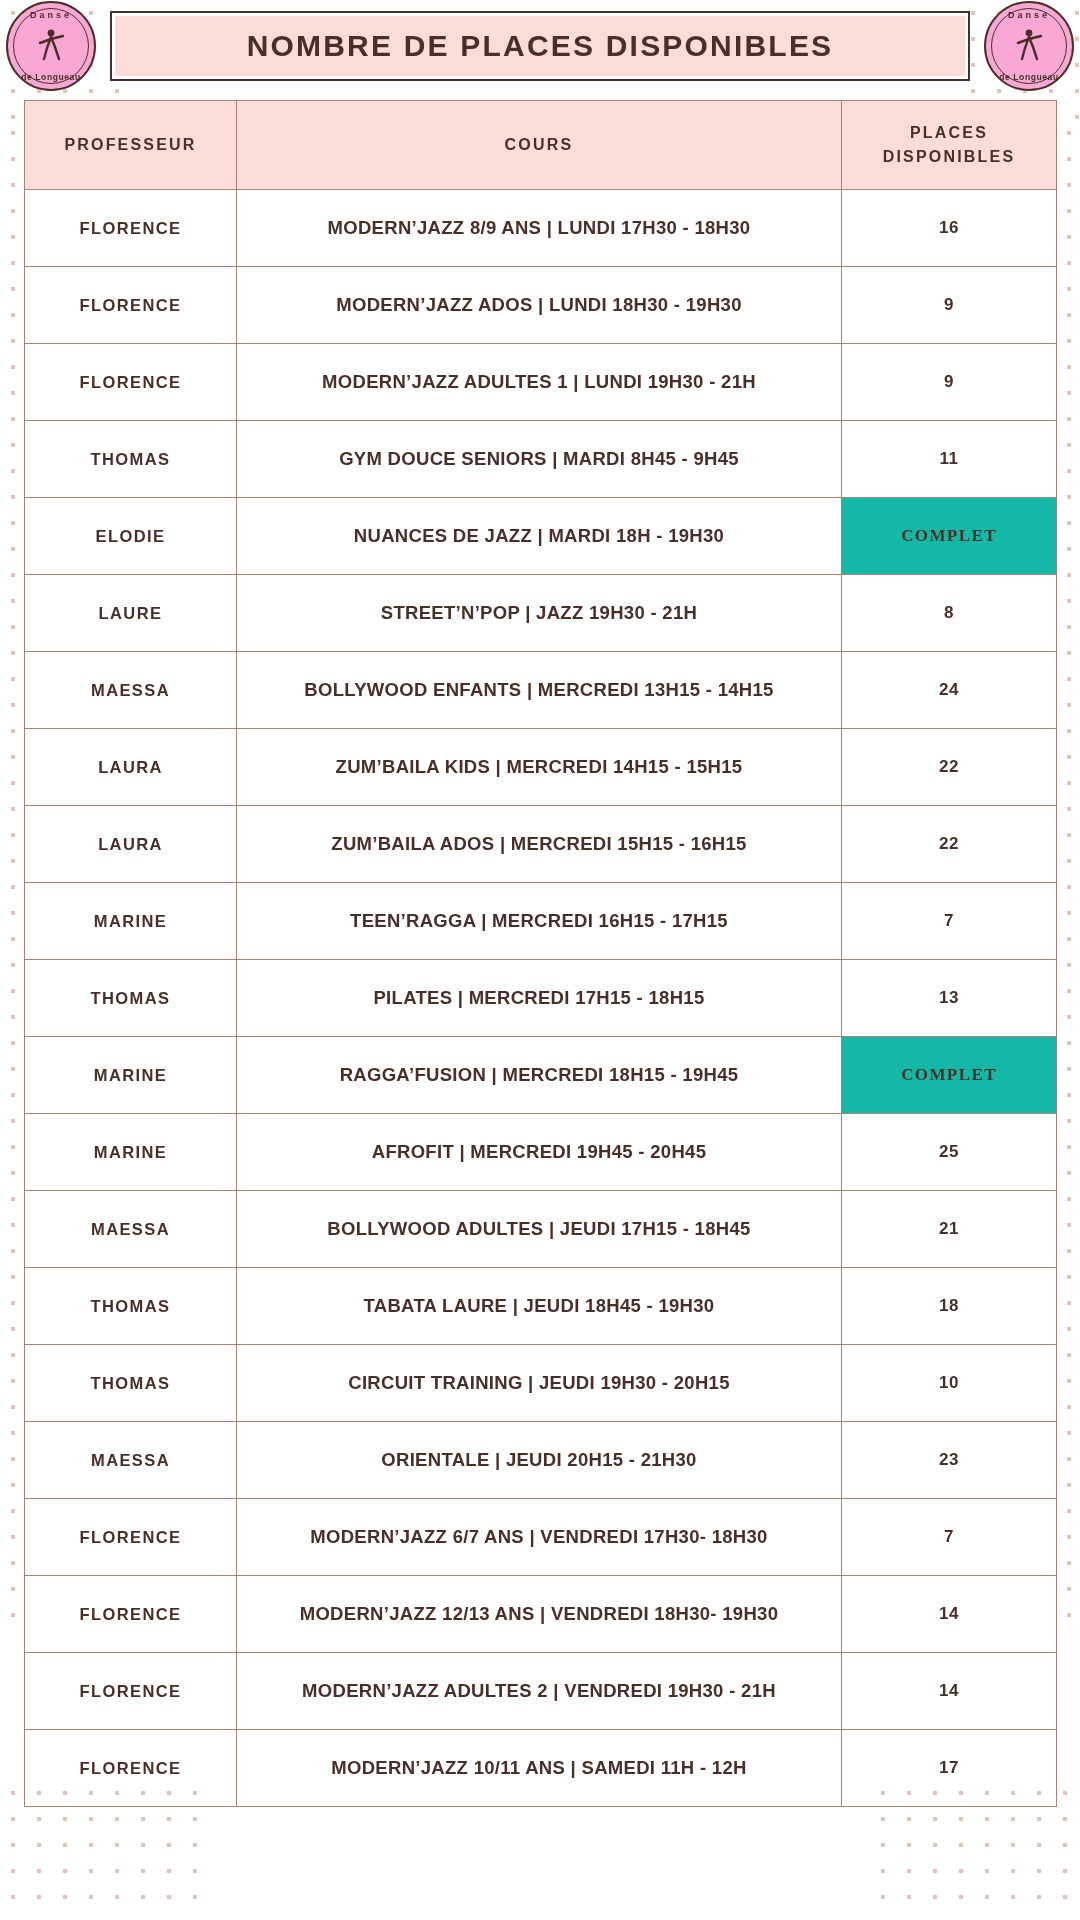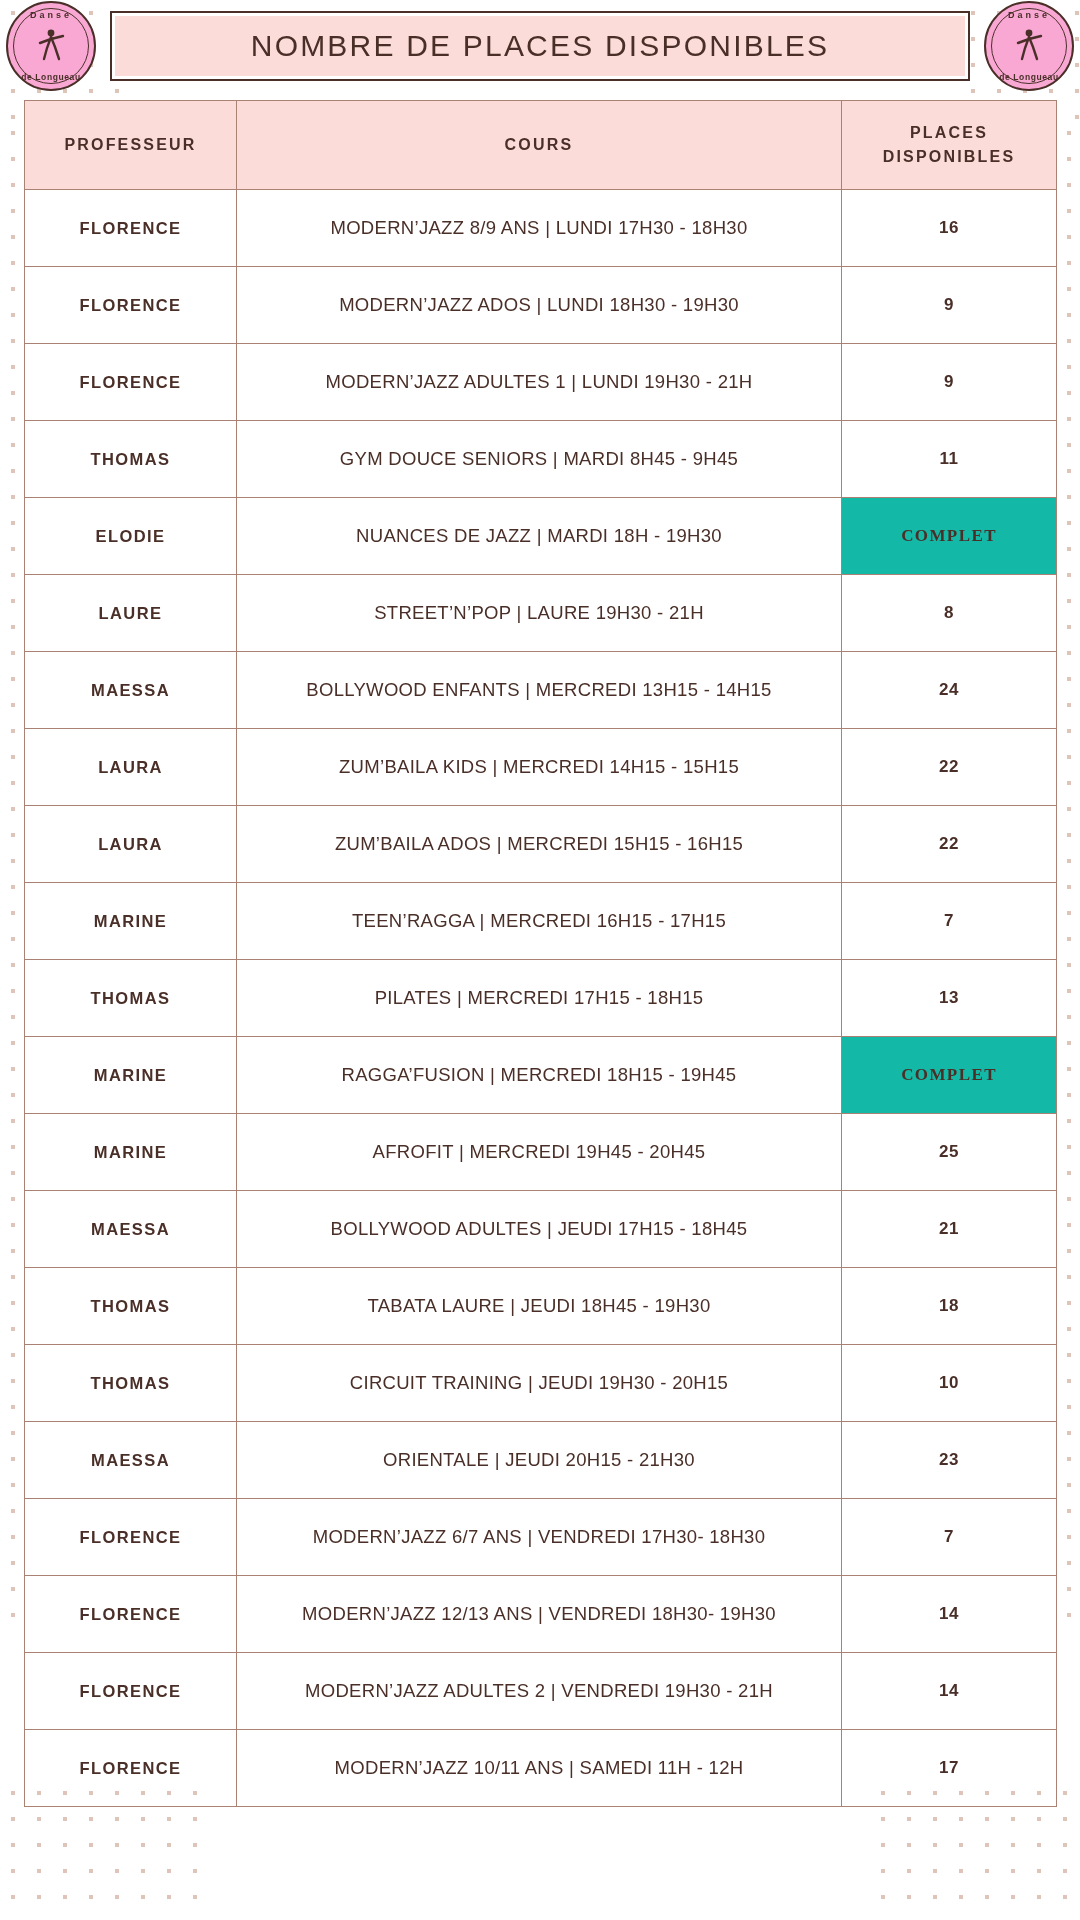--- a/index.html
+++ b/index.html
@@ -84,21 +84,21 @@
     background: #fbdcd8;
     border: 2px solid #4a2f28;
     box-shadow: 0 0 0 3px #ffffff inset;
     display: flex;
     align-items: center;
     justify-content: center;
   }
   .title-plate h1 {
     margin: 0;
     font-size: 30px;
-    font-weight: 400;
+    font-weight: 700;
     letter-spacing: 2.2px;
     color: #4a2f28;
     text-align: center;
   }
 
   
   .table-wrap {
     position: absolute;
     left: 24px;
     top: 100px;
@@ -131,21 +131,21 @@
     text-align: center;
     color: #4a2f28;
   }
   td.prof {
     font-size: 16.5px;
     font-weight: 700;
     letter-spacing: 1.4px;
   }
   td.cours {
     font-size: 18.5px;
-    font-weight: 400;
+    font-weight: 700;
     letter-spacing: .3px;
     margin-left: 33px;
   }
   td.places {
     font-size: 17px;
     font-weight: 700;
     letter-spacing: .6px;
   }
   td.places.full {
     background: #14b8a6;
@@ -229,21 +229,21 @@
           <td class="cours">GYM DOUCE SENIORS | MARDI 8H45 - 9H45</td>
           <td class="places">11</td>
         </tr>
         <tr>
           <td class="prof">ELODIE</td>
           <td class="cours">NUANCES DE JAZZ | MARDI 18H - 19H30</td>
           <td class="places full">COMPLET</td>
         </tr>
         <tr>
           <td class="prof">LAURE</td>
-          <td class="cours">STREET’N’POP | LAURE 19H30 - 21H</td>
+          <td class="cours">STREET’N’POP | JAZZ 19H30 - 21H</td>
           <td class="places">8</td>
         </tr>
         <tr>
           <td class="prof">MAESSA</td>
           <td class="cours">BOLLYWOOD ENFANTS | MERCREDI 13H15 - 14H15</td>
           <td class="places">24</td>
         </tr>
         <tr>
           <td class="prof">LAURA</td>
           <td class="cours">ZUM’BAILA KIDS | MERCREDI 14H15 - 15H15</td>

